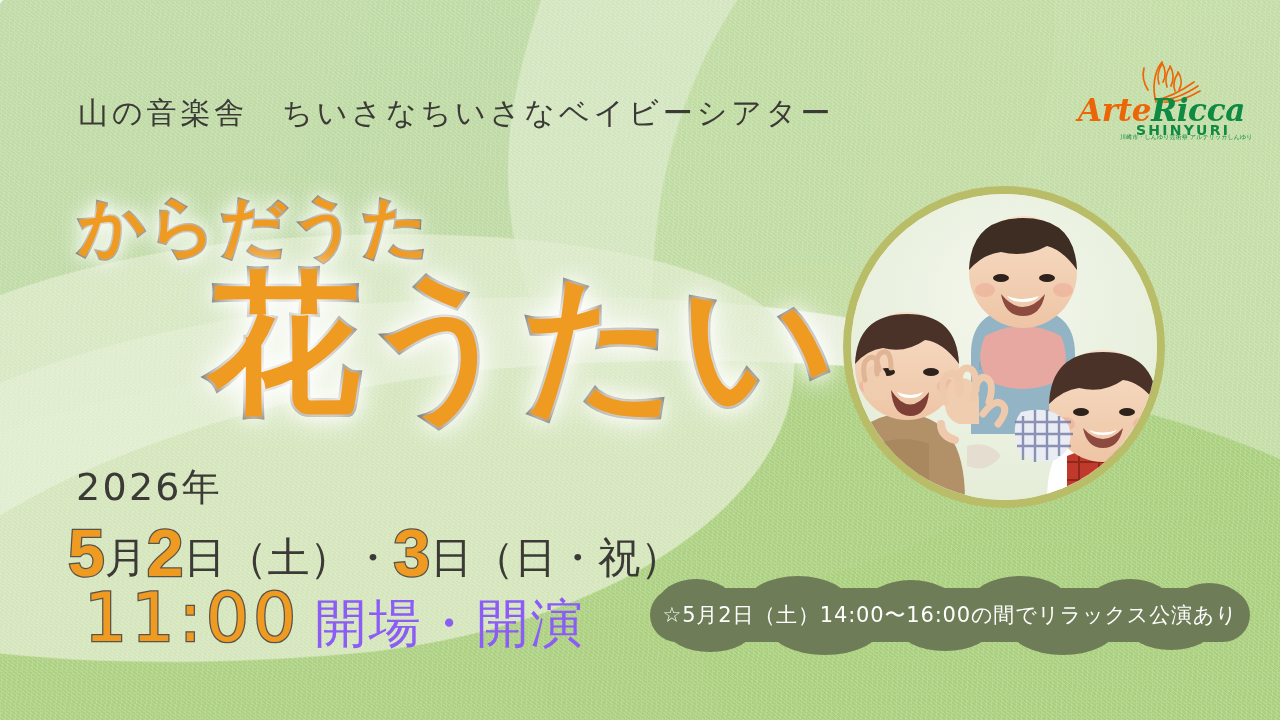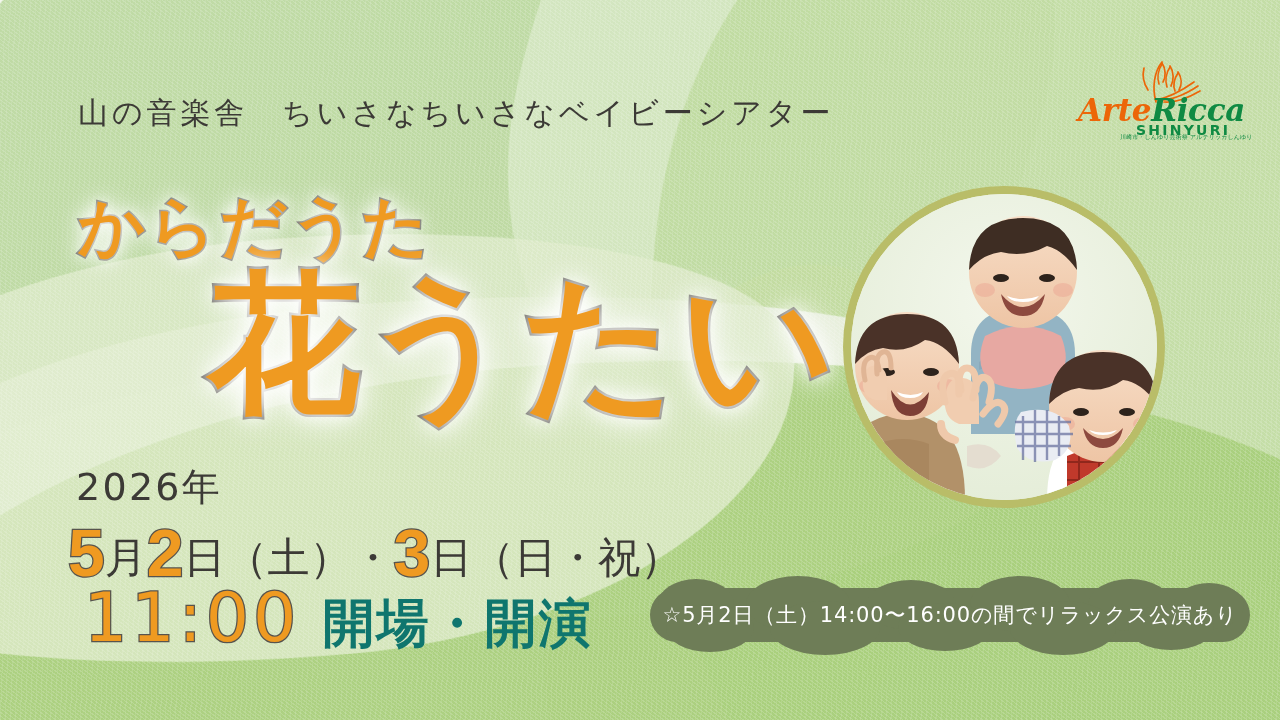--- a/index.html
+++ b/index.html
@@ -151,21 +151,21 @@
     position:absolute;left:84px;top:584px;
     white-space:nowrap;line-height:1;
     font-family:"DejaVu Sans","Liberation Sans",sans-serif;
   }
   .timeline .num{
     font-size:68px;font-weight:400;color:#ef9a21;
     -webkit-text-stroke:2.5px #57544e;paint-order:stroke fill;
     letter-spacing:.06em;
   }
   .timeline .kana{
-    font-size:52px;color:#0f766e;font-weight:700;margin-left:22px;
+    font-size:52px;color:#8b5cf6;font-weight:400;margin-left:14px;
     letter-spacing:.04em;
   }
 
   
   .photo-wrap{
     position:absolute;left:843px;top:186px;width:322px;height:322px;
     border-radius:50%;
     background:#b9bd68;
     padding:8px;box-sizing:border-box;
   }

